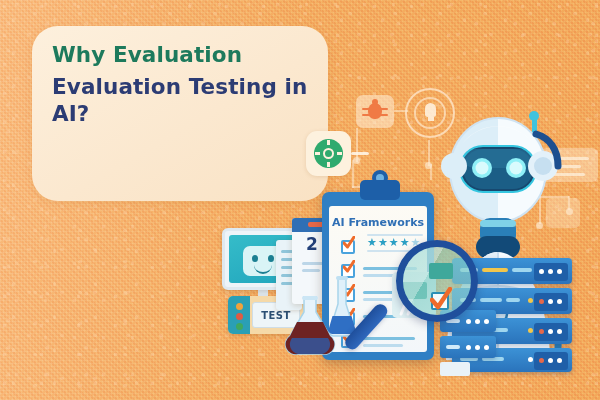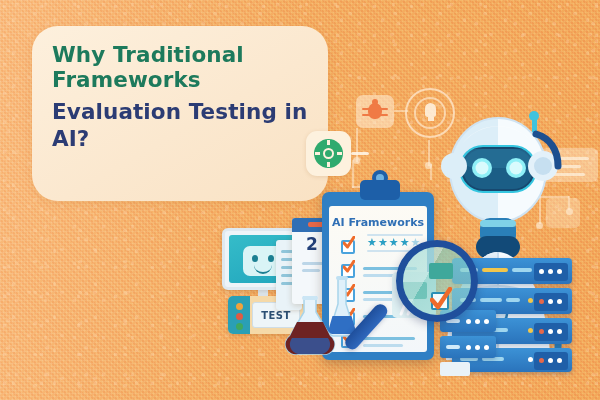--- a/index.html
+++ b/index.html
@@ -441,22 +441,21 @@
     <div class="mag-gl"></div>
     <div class="mag-env"></div>
     <div class="mag-cb"></div>
     <svg style="position:absolute;left:27px;top:40px;" width="22" height="24" viewBox="0 0 22 24">
       <path d="M2 13 L8 20 L20 2" stroke="#ef6b2a" stroke-width="4.5" fill="none" stroke-linecap="round" stroke-linejoin="round"></path>
     </svg>
   </div>
 
   <div class="card">
     <div class="card-inner">
-      <p class="hl l1">Why Traditional</p>
-      <p class="hl l2">Frameworks</p>
+      <p class="hl l1">Why Evaluation</p>
       <p class="hl l4">Evaluation Testing in AI?</p>
     </div>
   </div>
 
   <div class="target-badge">
     <div class="ring"></div>
     <div class="tick" style="left:21px;top:9px;width:3px;height:5px;"></div>
     <div class="tick" style="left:21px;top:31px;width:3px;height:5px;"></div>
     <div class="tick" style="left:9px;top:21px;width:5px;height:3px;"></div>
     <div class="tick" style="left:31px;top:21px;width:5px;height:3px;"></div>

